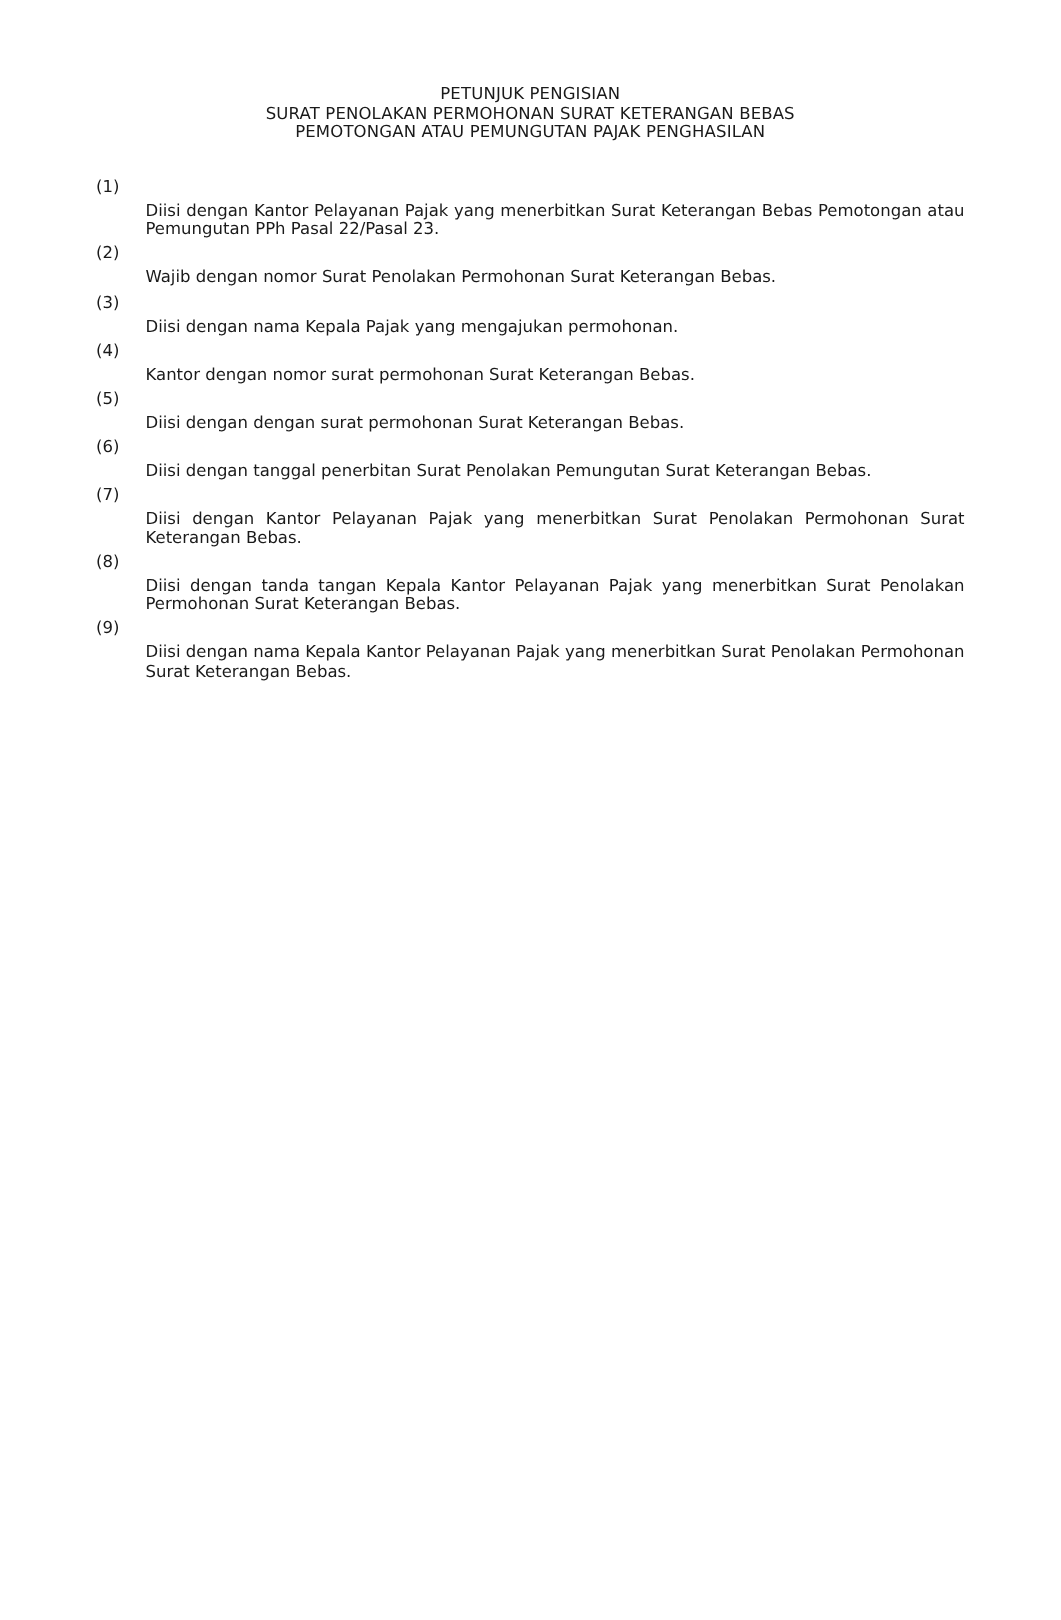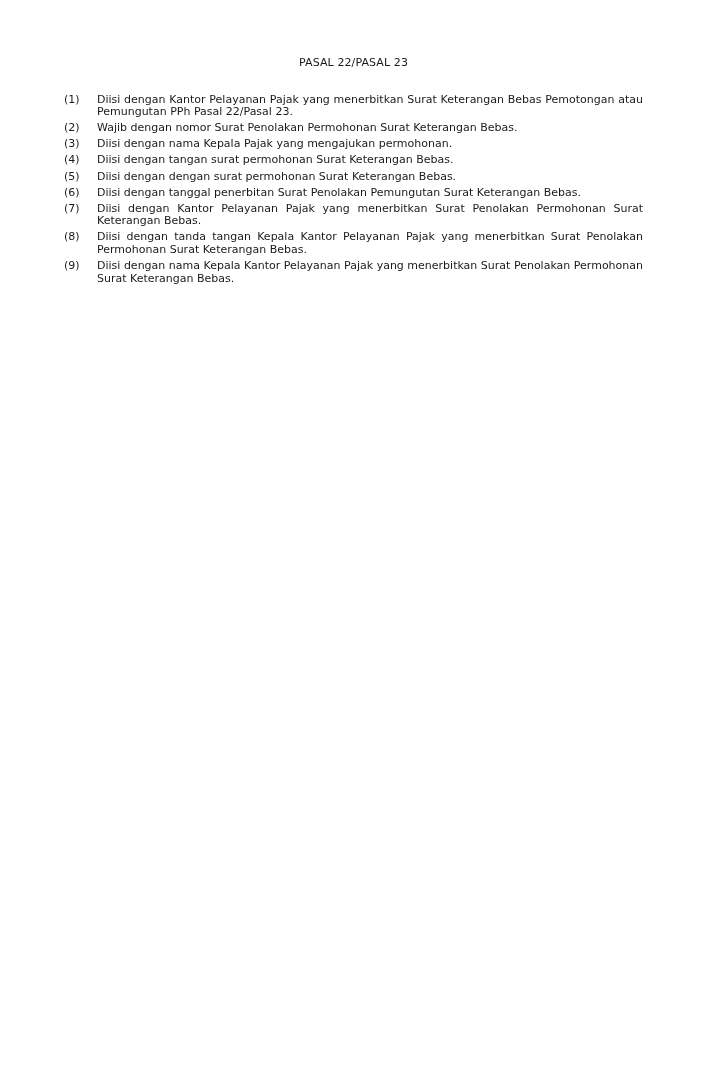--- a/index.html
+++ b/index.html
@@ -34,51 +34,54 @@
     align-items: flex-start;
     margin-bottom: 3.5px;
   }
   .item-number {
     flex: 0 0 33px;
     white-space: nowrap;
   }
   .item-text {
     flex: 1 1 auto;
     text-align: justify;
+    margin-top: 16px;
   }
   
 </style>
 </head>
 <body>
 
 <div class="page">
 
   <div class="title-block">
-    <div class="title-line">PASAL 22/PASAL 23</div>
+    <div class="title-line">PETUNJUK PENGISIAN</div>
+    <div class="title-line">SURAT PENOLAKAN PERMOHONAN SURAT KETERANGAN BEBAS</div>
+    <div class="title-line">PEMOTONGAN ATAU PEMUNGUTAN PAJAK PENGHASILAN</div>
   </div>
 
   <div class="instruction-list" id="instruction-list">
   <div class="item">
     <span class="item-number">(1)</span>
     <span class="item-text">Diisi dengan Kantor Pelayanan Pajak yang menerbitkan Surat Keterangan Bebas Pemotongan atau Pemungutan PPh Pasal 22/Pasal 23.</span>
   </div>
 
   <div class="item">
     <span class="item-number">(2)</span>
     <span class="item-text">Wajib dengan nomor Surat Penolakan Permohonan Surat Keterangan Bebas.</span>
   </div>
 
   <div class="item">
     <span class="item-number">(3)</span>
     <span class="item-text">Diisi dengan nama Kepala Pajak yang mengajukan permohonan.</span>
   </div>
 
   <div class="item">
     <span class="item-number">(4)</span>
-    <span class="item-text">Diisi dengan tangan surat permohonan Surat Keterangan Bebas.</span>
+    <span class="item-text">Kantor dengan nomor surat permohonan Surat Keterangan Bebas.</span>
   </div>
 
   <div class="item">
     <span class="item-number">(5)</span>
     <span class="item-text">Diisi dengan dengan surat permohonan Surat Keterangan Bebas.</span>
   </div>
 
   <div class="item">
     <span class="item-number">(6)</span>
     <span class="item-text">Diisi dengan tanggal penerbitan Surat Penolakan Pemungutan Surat Keterangan Bebas.</span>

